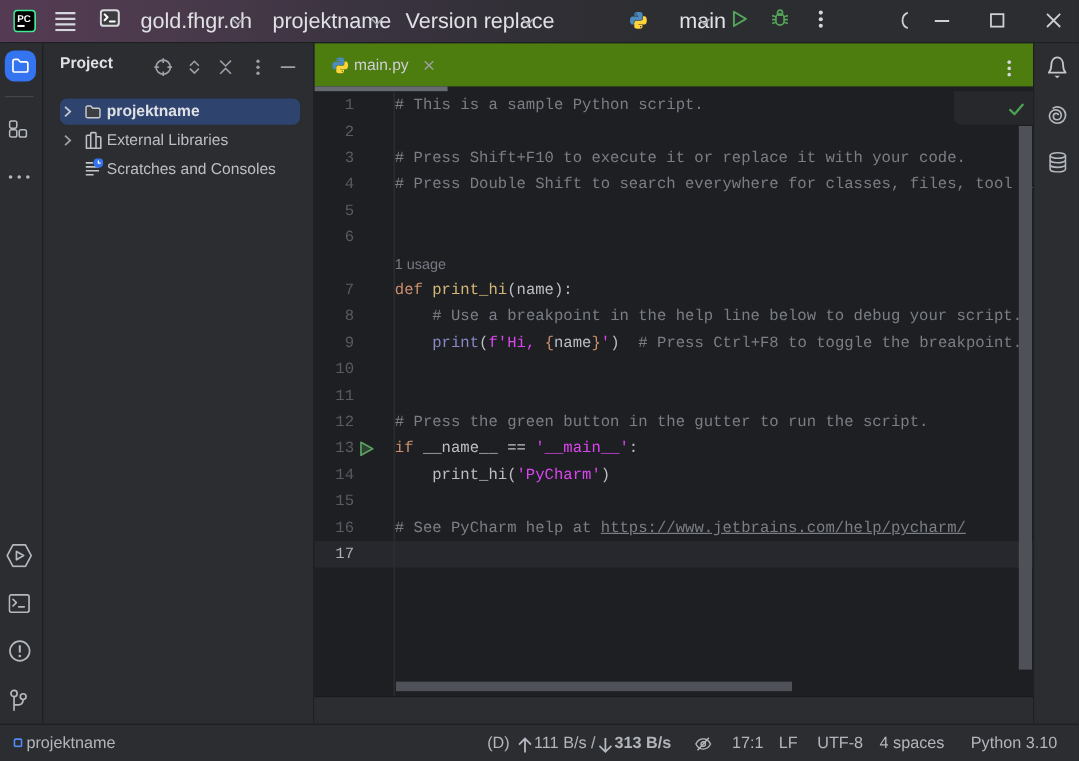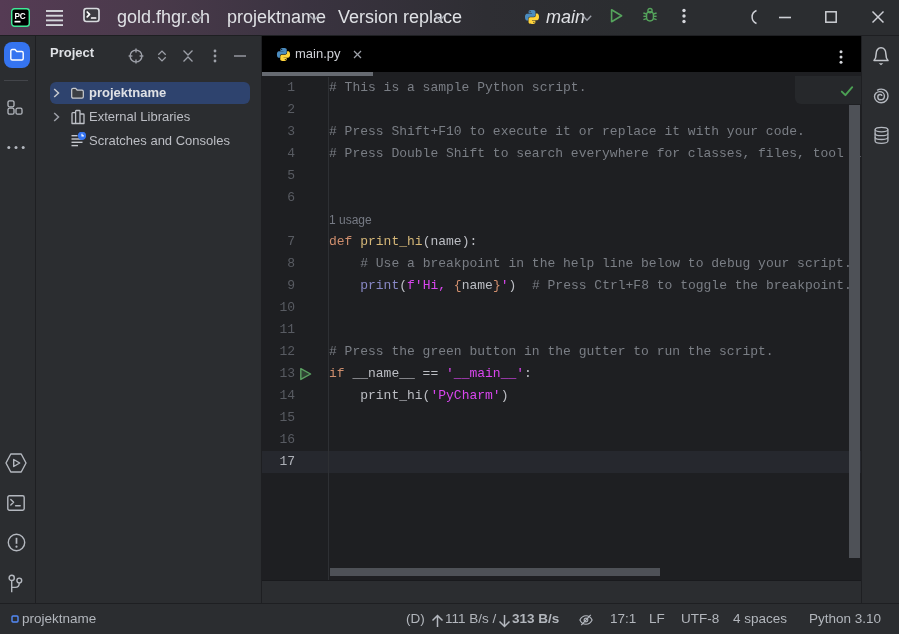--- a/index.html
+++ b/index.html
@@ -21,21 +21,21 @@
 #projpanel { position:absolute; left:37px; top:36px; width:224px; height:567px; background:#2B2D30; }
 #projdivider { position:absolute; left:261px; top:36px; width:1px; height:567px; background:#1E1F22; }
 
 
 #editor { position:absolute; left:262px; top:36px; width:599px; height:544px; background:#1E1F22; overflow:hidden; }
 #edbottom { position:absolute; left:262px; top:580px; width:599px; height:23px; background:#2B2D30; border-top:1px solid #191a1d;}
 #rightdivider { position:absolute; left:861px; top:36px; width:1px; height:567px; background:#1E1F22; }
 #rightstrip { position:absolute; left:862px; top:36px; width:37px; height:567px; background:#2B2D30; }
 
 
-#tabbar { position:absolute; left:0; top:0; width:599px; height:36px; background:#000000;text-align:center; }
+#tabbar { position:absolute; left:0; top:0; width:599px; height:36px; background:#4d7c0f;text-align:center; }
 #tabunderline { position:absolute; left:0; top:36px; width:111px; height:4px; background:#666A71; }
 
 
 #codewrap { position:absolute; left:0; top:41px; width:599px; height:503px; }
 pre { font-family:"Liberation Mono", monospace; font-size:13px; line-height:22px; }
 #gutter { position:absolute; left:0; top:0; width:33px; text-align:right; color:#585B62; }
 #code { position:absolute; left:67px; top:0; color:#BCBEC4; }
 #curline { position:absolute; left:0; top:415px; width:599px; height:22px; background:#26282E; }
 .cm { color:#7A7E85; }
 .kw { color:#CF8E6D; }
@@ -82,21 +82,21 @@
       </svg>
     <div class="tbtext" style="left:338px;">Version replace</div>
     <svg class="abs" style="left:434px;top:12px" width="12" height="12" viewBox="0 0 12 12" fill="none" stroke="#9DA0A8" stroke-width="1.4">
         <path d="M1.8 3.8 L6 8.2 L10.2 3.8"></path>
       </svg>
 
     <svg class="abs" style="left:524px;top:9px" width="16" height="16" viewBox="0 0 32 32">
       <path fill="#4B8BBE" d="M15.9 2c-7.1 0-6.6 3.1-6.6 3.1l0 3.2h6.7v1H6.6S2 8.8 2 16s4 6.9 4 6.9h2.4v-3.3s-.1-4 4-4h6.7s3.8.1 3.8-3.7V5.3S23.5 2 15.9 2zM12.2 4.1a1.2 1.2 0 1 1 0 2.4 1.2 1.2 0 0 1 0-2.4z"></path>
       <path fill="#FFD43B" d="M16.1 30c7.1 0 6.6-3.1 6.6-3.1l0-3.2h-6.7v-1h9.4S30 23.2 30 16s-4-6.9-4-6.9h-2.4v3.3s.1 4-4 4h-6.7s-3.8-.1-3.8 3.7v6.6S8.5 30 16.1 30zM19.8 27.9a1.2 1.2 0 1 1 0-2.4 1.2 1.2 0 0 1 0 2.4z"></path>
     </svg>
-    <div class="tbtext" style="left:546px;font-style:italic;">main</div>
+    <div class="tbtext" style="left:566px;">main</div>
     <svg class="abs" style="left:581px;top:12px" width="12" height="12" viewBox="0 0 12 12" fill="none" stroke="#9DA0A8" stroke-width="1.4">
         <path d="M1.8 3.8 L6 8.2 L10.2 3.8"></path>
       </svg>
 
     <svg class="abs" style="left:607px;top:7px" width="18" height="18" viewBox="0 0 18 18" fill="none" stroke="#55A45C" stroke-width="1.6">
       <path d="M4.6 2.8 L14.6 8.75 L4.6 14.7 Z" stroke-linejoin="round"></path>
     </svg>
 
     <svg class="abs" style="left:642px;top:7px" width="16" height="16" viewBox="0 0 16 16" fill="none" stroke="#55A45C" stroke-width="1.4">
       <circle cx="8" cy="3.6" r="2.1"></circle>
@@ -286,20 +286,21 @@
 
 <span class="kw">def</span> <span class="fn">print_hi</span>(name):
     <span class="cm"># Use a breakpoint in the help line below to debug your script.</span>
     <span class="bi">print</span>(<span class="st">f'Hi, </span><span class="br">{</span>name<span class="br">}</span><span class="st">'</span>)  <span class="cm"># Press Ctrl+F8 to toggle the breakpoint.</span>
 
 
 <span class="cm"># Press the green button in the gutter to run the script.</span>
 <span class="kw">if</span> __name__ == <span class="st">'__main__'</span>:
     print_hi(<span class="st">'PyCharm'</span>)
 
+<span class="cm"># See PyCharm help at <span class="lnk">https://www.jetbrains.com/help/pycharm/</span></span>
 </pre>
     </div>
 
     <div class="abs" style="left:533px;top:40px;width:66px;height:28px;background:#26282B;border-radius:0 0 0 6px;"></div>
     <svg class="abs" style="left:578px;top:48px" width="14" height="14" viewBox="0 0 14 14" fill="none" stroke="#4CA154" stroke-width="1.9">
       <path d="M1.8 7.6 L5.4 11.2 L12.2 3.2" stroke-linecap="round" stroke-linejoin="round"></path>
     </svg>
 
     <div class="abs" style="left:587px;top:69px;width:11px;height:453px;background:#4E5157;"></div>
     <div class="abs" style="left:68px;top:532px;width:330px;height:8px;background:#4E5157;"></div>

